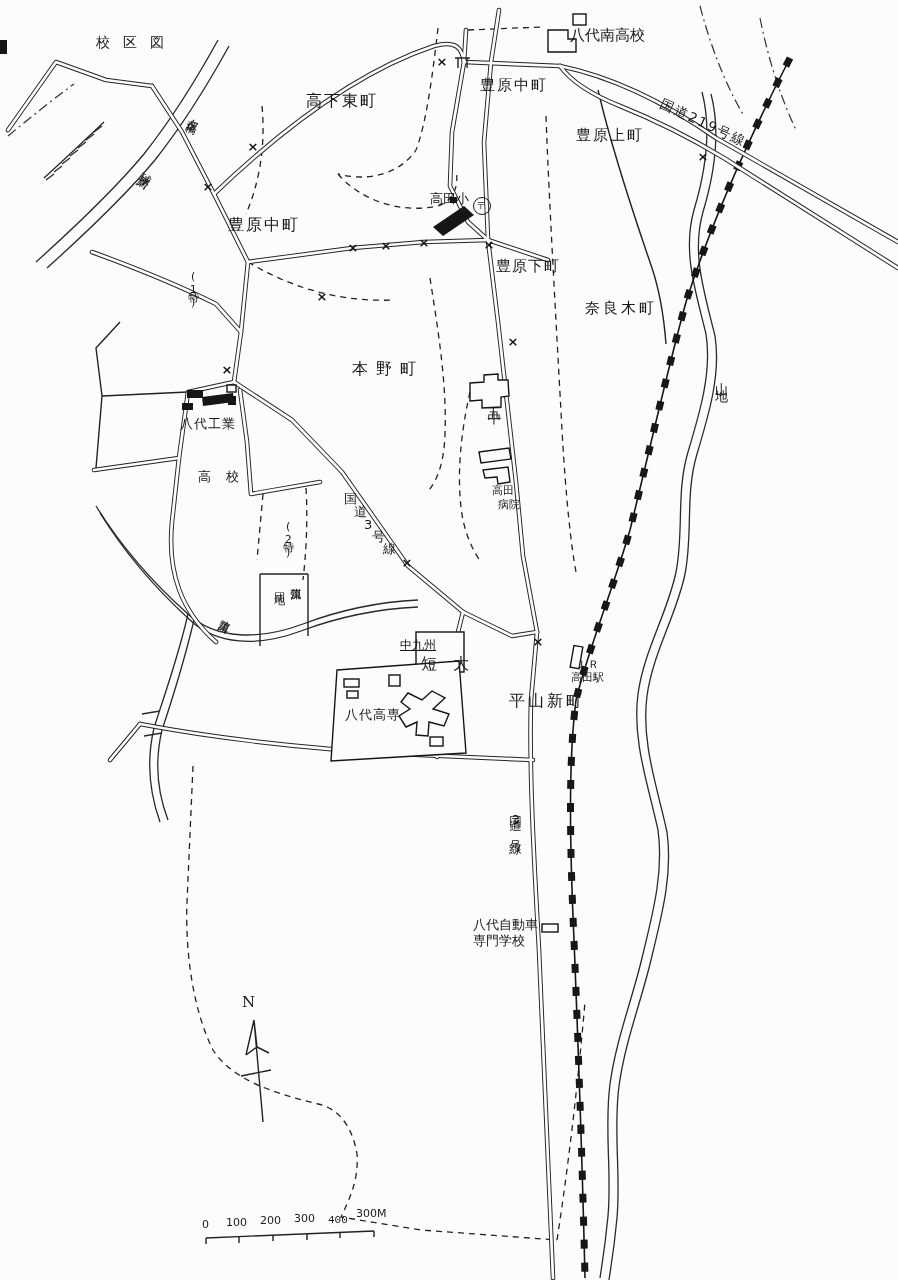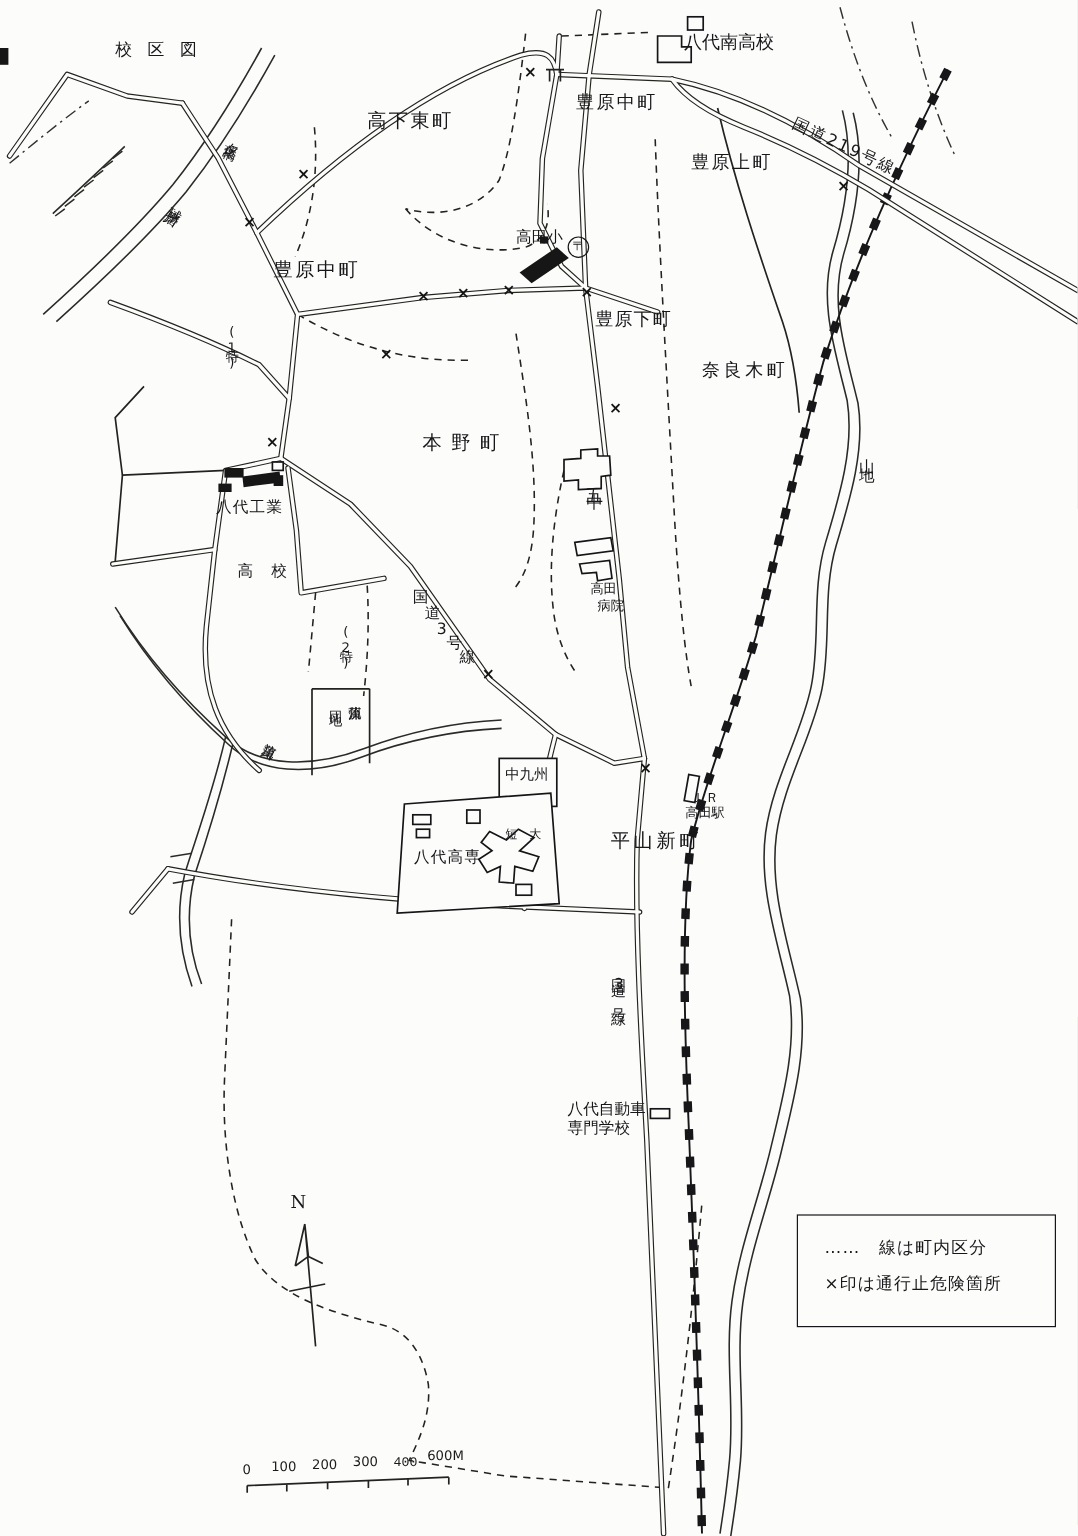--- a/index.html
+++ b/index.html
@@ -174,45 +174,40 @@
     <path class="thin" d="M206,1238 L374,1231"></path>
     <path class="thin" d="M206,1238 l0,6 M239,1237 l0,6 M273,1235 l0,6 M307,1234 l0,6 M340,1232 l0,6 M374,1231 l0,6"></path>
   </g>
   <g>
     <path class="thin" d="M254,1020 L263,1122 M254,1020 L246,1055 M246,1055 L257,1047 M254,1020 L257,1047 M257,1047 L269,1053 M241,1076 L271,1070"></path>
   </g>
   <path class="bldgf" d="M0,40 h7 v14 h-7 z"></path>
 </svg>
 
 <div class="lbl" style="left:96px;top:34px;font-size:14px;letter-spacing:13px;">校区図</div>
-<div class="legend">
-  <div class="row"><span>……</span>
-    <span style="margin-left:10px;">線は町内区分</span></div>
-  <div class="row">×印は通行止危険箇所</div>
-</div>
 
 <div class="lbl" style="left:306px;top:92px;font-size:16px;letter-spacing:2px;">高下東町</div>
 <div class="lbl" style="left:480px;top:77px;font-size:15px;letter-spacing:2px;">豊原中町</div>
 <div class="lbl" style="left:576px;top:127px;font-size:15px;letter-spacing:2px;">豊原上町</div>
 <div class="lbl" style="left:228px;top:216px;font-size:16px;letter-spacing:2px;">豊原中町</div>
 <div class="lbl" style="left:496px;top:258px;font-size:15px;letter-spacing:1px;">豊原下町</div>
 <div class="lbl" style="left:585px;top:300px;font-size:15px;letter-spacing:3px;">奈良木町</div>
 <div class="lbl" style="left:352px;top:360px;font-size:16px;letter-spacing:8px;">本野町</div>
 <div class="lbl" style="left:463px;top:692px;font-size:16px;letter-spacing:3px;margin-left:46px;">平山新町</div>
 
 <div class="lbl" style="left:570px;top:27px;font-size:15px;">八代南高校</div>
 <div class="lbl" style="left:430px;top:192px;font-size:13px;">高田小</div>
 <div class="postmark">〒</div>
 <div class="lbl" style="left:180px;top:417px;font-size:13px;letter-spacing:1px;">八代工業</div>
 <div class="lbl" style="left:198px;top:434px;font-size:13px;letter-spacing:1px;margin-top:36px;">高　校</div>
 <div class="lbl vtext" style="left:487px;top:396px;font-size:14px;letter-spacing:4px;">五中</div>
 <div class="lbl" style="left:492px;top:485px;font-size:11px;">高田</div>
 <div class="lbl" style="left:498px;top:499px;font-size:11px;">病院</div>
-<div class="lbl" style="left:421px;top:639px;font-size:12px;">中九州</div>
-<div class="lbl" style="left:421px;top:690px;font-size:10px;">短　大</div>
+<div class="lbl" style="left:400px;top:639px;font-size:12px;text-decoration:underline;">中九州</div>
+<div class="lbl" style="left:421px;top:655px;font-size:16px;">短　大</div>
 <div class="lbl" style="left:345px;top:708px;font-size:13px;letter-spacing:1px;">八代高専</div>
 <div class="lbl" style="left:575px;top:659px;font-size:11px;letter-spacing:2px;">ＪＲ</div>
 <div class="lbl" style="left:571px;top:672px;font-size:11px;">高田駅</div>
 <div class="lbl" style="left:473px;top:918px;font-size:13px;">八代自動車</div>
 <div class="lbl" style="left:473px;top:934px;font-size:13px;">専門学校</div>
 
 <div class="lbl" style="left:664px;top:96px;font-size:13.5px;letter-spacing:2px;transform:rotate(25deg);transform-origin:left top;">国道219号線</div>
 <div class="lbl" style="left:344px;top:492px;font-size:13px;">国</div>
 <div class="lbl" style="left:354px;top:505px;font-size:13px;">道</div>
 <div class="lbl" style="left:364px;top:518px;font-size:13px;">3</div>
@@ -242,15 +237,15 @@
 <span class="xmark" style="left:538px;top:641px;">×</span>
 <span class="xmark" style="left:703px;top:156px;">×</span>
 <span class="xmark" style="left:227px;top:369px;">×</span>
 
 <div class="lbl" style="left:242px;top:994px;font-size:15px;font-family:'DejaVu Serif','Liberation Serif',serif;">N</div>
 <div class="scalenum" style="left:202px;top:1218px;">0</div>
 <div class="scalenum" style="left:226px;top:1216px;">100</div>
 <div class="scalenum" style="left:260px;top:1214px;">200</div>
 <div class="scalenum" style="left:294px;top:1212px;">300</div>
 <div class="scalenum" style="left:328px;top:1214px;font-family:Liberation Mono, monospace;">400</div>
-<div class="scalenum" style="left:356px;top:1207px;">600M</div>
+<div class="scalenum" style="left:356px;top:1207px;">300M</div>
 
 </div>
 
 </body></html>

